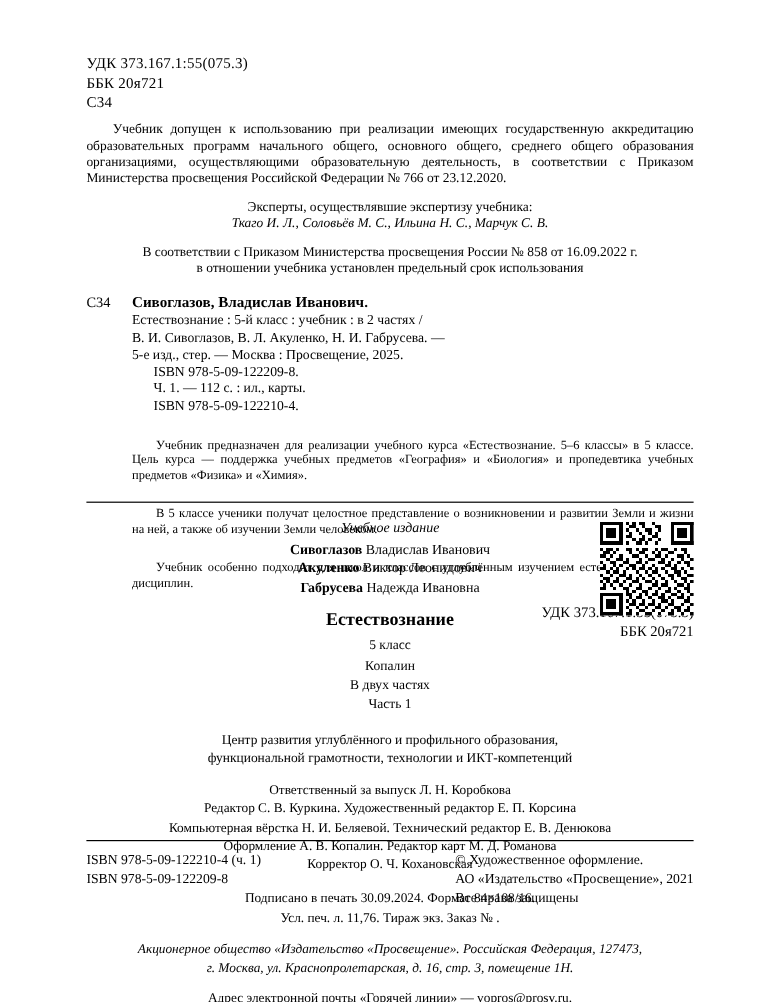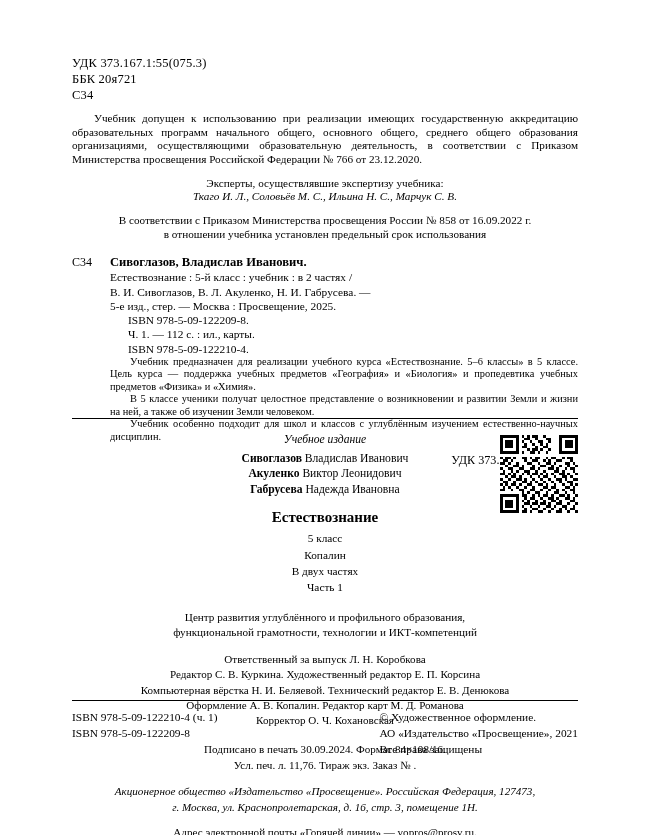--- a/index.html
+++ b/index.html
@@ -18,21 +18,21 @@
   .page {
     position: absolute;
     left: 0; top: 0;
     width: 650px;
     height: 835px;
     padding: 0;
   }
   .content {
     position: absolute;
     left: 72px;
-    top: 55px;
+    top: 45px;
     width: 506px;
   }
   .codes {
     font-size: 12.5px;
     line-height: 1.28;
     letter-spacing: 0.2px;
   }
   .para {
     font-size: 11.2px;
     line-height: 1.22;
@@ -77,21 +77,21 @@
     font-weight: bold;
     font-size: 12.6px;
   }
   .biblio .line { }
   .biblio .isbn { }
   .annot {
     font-size: 10.4px;
     line-height: 1.2;
     text-align: justify;
     text-indent: 20px;
-    margin-top: 0;
+    margin-top: 20px;
   }
   .codes-right {
     text-align: right;
     font-size: 12.2px;
     line-height: 1.3;
     margin-top: 10px;
   }
   .rule {
     border: none;
     border-top: 1px solid #000;

